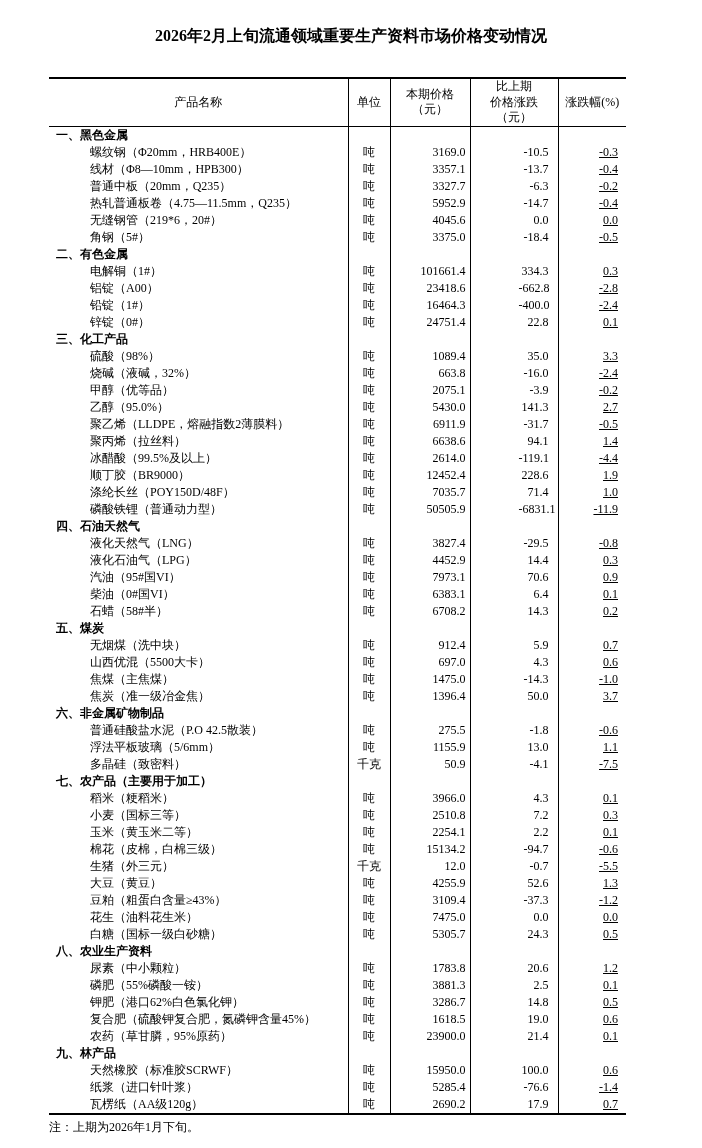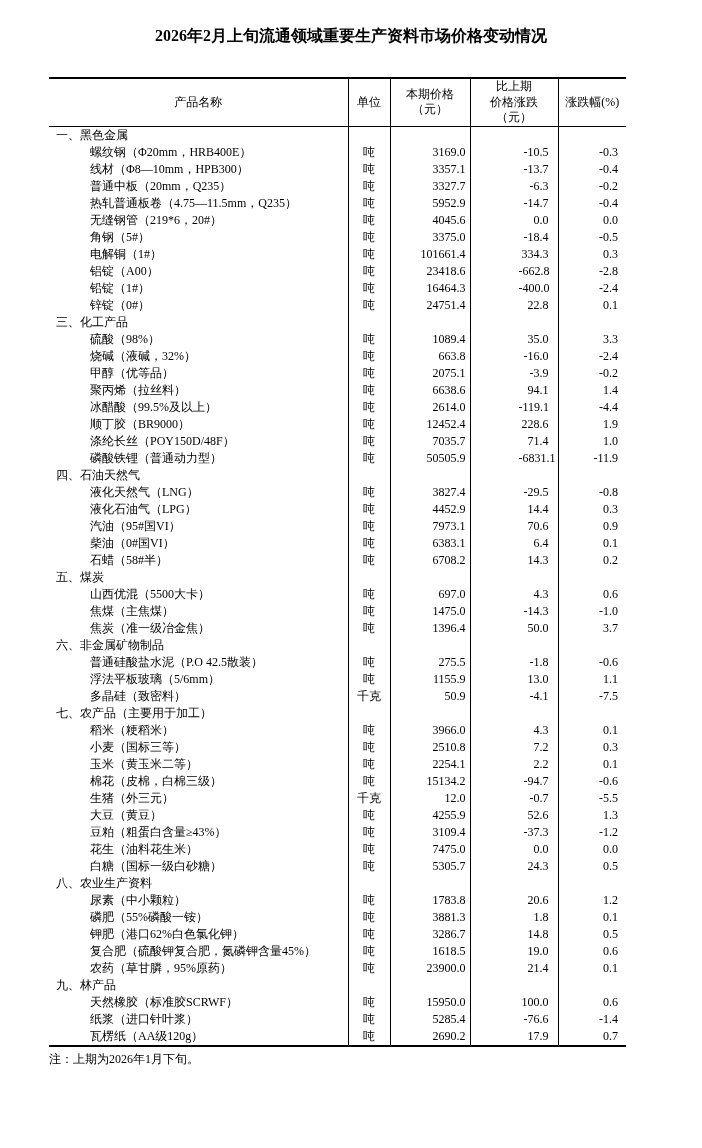--- a/index.html
+++ b/index.html
@@ -46,26 +46,26 @@
   tbody td {
     font-size: 12px;
     height: 17px;
     line-height: 17px;
     padding: 0;
     white-space: nowrap;
     overflow: hidden;
     vertical-align: middle;
   }
   td.prod  { text-align: left; padding-left: 41px; }
-  tr.section-row td.prod { padding-left: 7px; font-weight: normal; }
+  tr.section-row td.prod { padding-left: 7px; font-weight: bold; }
   td.unit  { text-align: center; }
   td.num   { text-align: right; }
   td.price { padding-right: 4px; }
   td.chg   { padding-right: 9px; padding-left: 48px; }
-  td.pct   { padding-right: 8px; }
+  td.pct   { padding-right: 8px; text-decoration: underline; }
   .footnote {
     margin-left: 49px;
     margin-top: 4px;
     font-size: 12px;
     line-height: 16px;
   }
 </style>
 </head>
 <body>
 
@@ -136,20 +136,27 @@
           <td class="num chg vline">0.0</td>
           <td class="num pct">0.0</td>
         </tr>
         <tr>
           <td class="prod vline">角钢（5#）</td>
           <td class="unit vline">吨</td>
           <td class="num price vline">3375.0</td>
           <td class="num chg vline">-18.4</td>
           <td class="num pct">-0.5</td>
         </tr>
+        <tr class="section-row">
+          <td class="prod vline">二、有色金属</td>
+          <td class="unit vline"></td>
+          <td class="num price vline"></td>
+          <td class="num chg vline"></td>
+          <td class="num pct"></td>
+        </tr>
         <tr>
           <td class="prod vline">电解铜（1#）</td>
           <td class="unit vline">吨</td>
           <td class="num price vline">101661.4</td>
           <td class="num chg vline">334.3</td>
           <td class="num pct">0.3</td>
         </tr>
         <tr>
           <td class="prod vline">铝锭（A00）</td>
           <td class="unit vline">吨</td>
@@ -193,20 +200,34 @@
           <td class="num pct">-2.4</td>
         </tr>
         <tr>
           <td class="prod vline">甲醇（优等品）</td>
           <td class="unit vline">吨</td>
           <td class="num price vline">2075.1</td>
           <td class="num chg vline">-3.9</td>
           <td class="num pct">-0.2</td>
         </tr>
         <tr>
+          <td class="prod vline">乙醇（95.0%）</td>
+          <td class="unit vline">吨</td>
+          <td class="num price vline">5430.0</td>
+          <td class="num chg vline">141.3</td>
+          <td class="num pct">2.7</td>
+        </tr>
+        <tr>
+          <td class="prod vline">聚乙烯（LLDPE，熔融指数2薄膜料）</td>
+          <td class="unit vline">吨</td>
+          <td class="num price vline">6911.9</td>
+          <td class="num chg vline">-31.7</td>
+          <td class="num pct">-0.5</td>
+        </tr>
+        <tr>
           <td class="prod vline">聚丙烯（拉丝料）</td>
           <td class="unit vline">吨</td>
           <td class="num price vline">6638.6</td>
           <td class="num chg vline">94.1</td>
           <td class="num pct">1.4</td>
         </tr>
         <tr>
           <td class="prod vline">冰醋酸（99.5%及以上）</td>
           <td class="unit vline">吨</td>
           <td class="num price vline">2614.0</td>
@@ -275,20 +296,27 @@
           <td class="num price vline">6708.2</td>
           <td class="num chg vline">14.3</td>
           <td class="num pct">0.2</td>
         </tr>
         <tr class="section-row">
           <td class="prod vline">五、煤炭</td>
           <td class="unit vline"></td>
           <td class="num price vline"></td>
           <td class="num chg vline"></td>
           <td class="num pct"></td>
+        </tr>
+        <tr>
+          <td class="prod vline">无烟煤（洗中块）</td>
+          <td class="unit vline">吨</td>
+          <td class="num price vline">912.4</td>
+          <td class="num chg vline">5.9</td>
+          <td class="num pct">0.7</td>
         </tr>
         <tr>
           <td class="prod vline">山西优混（5500大卡）</td>
           <td class="unit vline">吨</td>
           <td class="num price vline">697.0</td>
           <td class="num chg vline">4.3</td>
           <td class="num pct">0.6</td>
         </tr>
         <tr>
           <td class="prod vline">焦煤（主焦煤）</td>
@@ -413,21 +441,21 @@
           <td class="prod vline">尿素（中小颗粒）</td>
           <td class="unit vline">吨</td>
           <td class="num price vline">1783.8</td>
           <td class="num chg vline">20.6</td>
           <td class="num pct">1.2</td>
         </tr>
         <tr>
           <td class="prod vline">磷肥（55%磷酸一铵）</td>
           <td class="unit vline">吨</td>
           <td class="num price vline">3881.3</td>
-          <td class="num chg vline">1.8</td>
+          <td class="num chg vline">2.5</td>
           <td class="num pct">0.1</td>
         </tr>
         <tr>
           <td class="prod vline">钾肥（港口62%白色氯化钾）</td>
           <td class="unit vline">吨</td>
           <td class="num price vline">3286.7</td>
           <td class="num chg vline">14.8</td>
           <td class="num pct">0.5</td>
         </tr>
         <tr>

